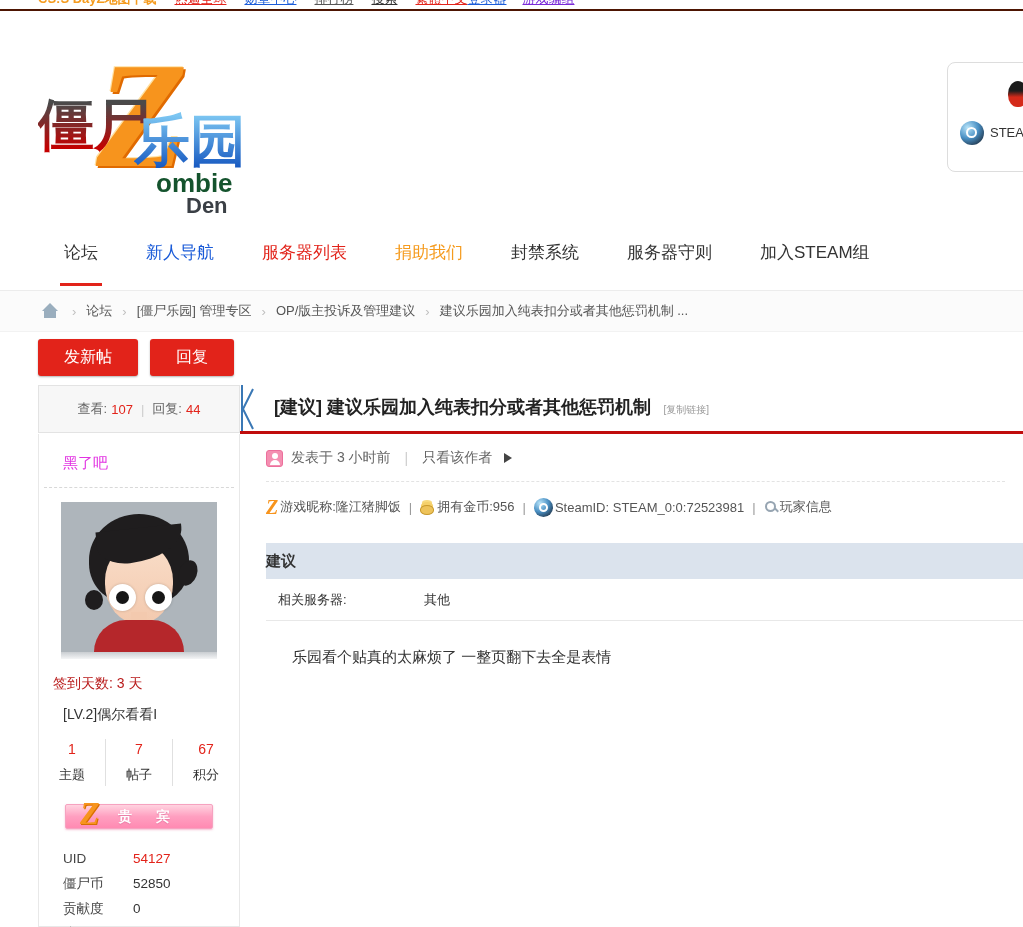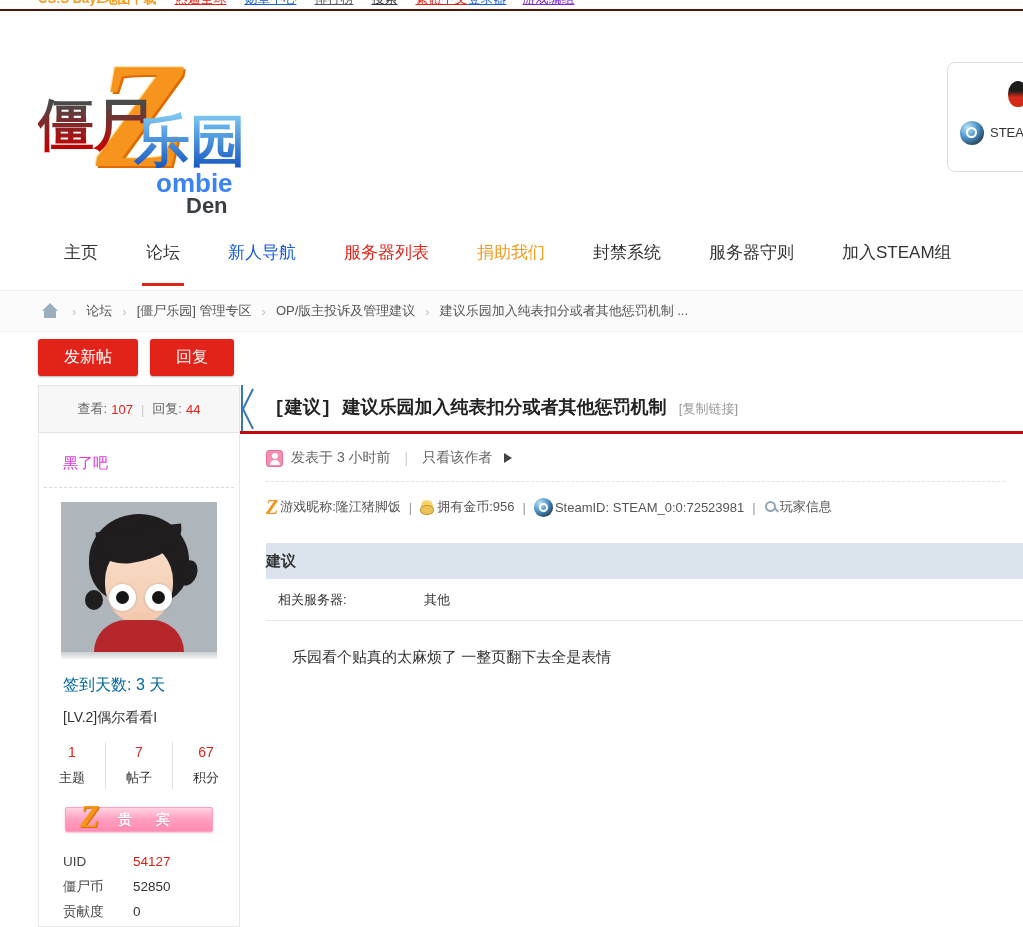--- a/index.html
+++ b/index.html
@@ -24,21 +24,21 @@
   .logo-z { position:absolute; left:58px; top:-18px; font-size:150px; line-height:1;
             font-weight:bold; font-style:italic; color:#f7941d;
             font-family:"Liberation Serif", serif;
             text-shadow:2px 2px 0 #e06a00, -1px -1px 0 #ffe0a0; }
   .logo-cn-left { position:absolute; left:0; top:30px; font-size:56px; font-weight:bold;
             background:linear-gradient(180deg,#4a4a4a 20%,#c40000 80%);
             -webkit-background-clip:text; background-clip:text; color:transparent; }
   .logo-cn-right { position:absolute; left:96px; top:46px; font-size:56px; font-weight:bold;
             background:linear-gradient(180deg,#7cc6f2 15%,#1557c0 85%);
             -webkit-background-clip:text; background-clip:text; color:transparent; }
-  .logo-en1 { position:absolute; left:118px; top:110px; font-size:26px; font-weight:bold; color:#3b82f6; }
+  .logo-en1 { position:absolute; left:118px; top:110px; font-size:26px; font-weight:bold; color:#14532d; }
   .logo-en2 { position:absolute; left:148px; top:135px; font-size:22px; font-weight:bold; color:#3a3f45; }
   
   .login-box { position:absolute; left:947px; top:49px; width:140px; height:110px;
                border:1px solid #ddd; border-radius:8px; background:#fff; }
   .flame-icon { position:absolute; left:60px; top:18px; width:20px; height:26px;
                 background:linear-gradient(180deg,#1c1c1c 38%, #d42a1a 62%);
                 border-radius:50% 50% 46% 46%; }
   .steam-row { position:absolute; left:12px; top:58px; display:flex; align-items:center;
                gap:6px; font-size:13px; color:#333; cursor:pointer; white-space:nowrap; }
   .steam-icon { width:24px; height:24px; border-radius:50%; position:relative; flex:0 0 auto;
@@ -69,22 +69,22 @@
          border-radius:3px; padding:0 26px; cursor:pointer;
          box-shadow:0 1px 2px rgba(0,0,0,.3); font-family:inherit; }
   
   .views-box { position:absolute; left:38px; top:385px; width:202px; height:48px;
                background:#f7f7f7; border:1px solid #e3e3e3; display:flex;
                align-items:center; justify-content:center; font-size:13px; color:#666; }
   .num { color:#e2231a; margin-left:4px; }
   .vbar { color:#ccc; margin:0 8px; }
   .blue-chev { position:absolute; left:240px; top:385px; }
   .thread-title-row { position:absolute; left:274px; top:395px; width:740px; white-space:nowrap; overflow:hidden; }
-  .thread-title { font-size:18px; font-weight:bold; color:#222;font-family:Liberation Mono, monospace; }
-  .copy-link { font-size:13px; font-weight:normal; color:#999; margin-left:8px; cursor:pointer; }
+  .thread-title { font-size:18px; font-weight:bold; color:#222; }
+  .copy-link { font-size:10px; font-weight:normal; color:#999; margin-left:8px; cursor:pointer; }
   .title-underline { position:absolute; top:431px; left:240px; width:783px; height:3px; background:#c00c0c; }
   
   .sidebar { position:absolute; left:38px; top:434px; width:202px; height:493px;
              background:#fff; border:1px solid #e8e8e8; border-top:none; }
   .username { padding:20px 0 14px 24px; font-size:15px; color:#e233e2; cursor:pointer; }
   .dash-divider { border-top:1px dashed #d8d8d8; margin:0 5px; }
   .avatar { margin:14px auto 0; width:156px; height:150px; background:#aeb5bb;
             position:relative; overflow:hidden; cursor:pointer; }
   .av-hair { position:absolute; left:28px; top:12px; width:100px; height:92px;
              background:#1f1d1e; border-radius:50% 50% 42% 46%; }
@@ -99,21 +99,21 @@
   .av-eye { position:absolute; top:82px; width:27px; height:27px; background:#fff;
              border-radius:50%; box-shadow:0 0 3px rgba(0,0,0,.2); }
   .av-eye.left { left:48px; } .av-eye.right { left:84px; }
   .av-eye::after { content:''; position:absolute; left:7px; top:7px; width:13px; height:13px;
              background:#161616; border-radius:50%; }
   .av-neck { position:absolute; left:70px; bottom:28px; width:16px; height:12px; background:#f3c9ae; }
   .av-body { position:absolute; left:33px; bottom:0; width:90px; height:32px;
              background:#b5272b; border-radius:40px 40px 0 0; }
   .avatar-shadow { width:156px; height:7px; margin:0 auto;
              background:linear-gradient(#c9cdd1,#f4f5f6); }
-  .sign-days { margin:16px 0 0 24px; font-size:16px; color:#0369a1; }
+  .sign-days { margin:16px 0 0 14px; font-size:14px; color:#b91c1c; }
   .level { margin:13px 0 0 24px; font-size:14px; color:#333; }
   .stats { display:flex; margin-top:15px; text-align:center; }
   .stat { flex:1; border-right:1px solid #e0e0e0; padding:2px 0; }
   .stat:last-child { border-right:none; }
   .stat-val { color:#e2231a; font-size:14px; cursor:pointer; }
   .stat-label { color:#333; font-size:13px; margin-top:9px; }
   .vip { margin:18px auto 0; width:148px; height:25px; position:relative; border-radius:2px;
          background:linear-gradient(180deg,#ffd3e0 0%,#ff9fc0 50%,#ff8ab2 100%);
          border:1px solid #f6a2c0; box-shadow:0 1px 2px rgba(240,130,170,.5); }
   .vip-z { position:absolute; left:14px; top:-8px; font-size:32px; line-height:1; font-weight:bold;
@@ -196,21 +196,20 @@
     <div class="flame-icon"></div>
     <div class="steam-row">
       <span class="steam-icon"></span>
       <span>STEAM登录</span>
     </div>
   </div>
 </div>
 
 <div class="nav">
   <div class="nav-items">
-    <div class="nav-item">主页</div>
     <div class="nav-item active">论坛</div>
     <div class="nav-item" style="color: rgb(26, 91, 216);">新人导航</div>
     <div class="nav-item" style="color: rgb(226, 35, 26);">服务器列表</div>
     <div class="nav-item" style="color: rgb(245, 155, 30);">捐助我们</div>
     <div class="nav-item">封禁系统</div>
     <div class="nav-item">服务器守则</div>
     <div class="nav-item">加入STEAM组</div>
   </div>
 </div>
 

